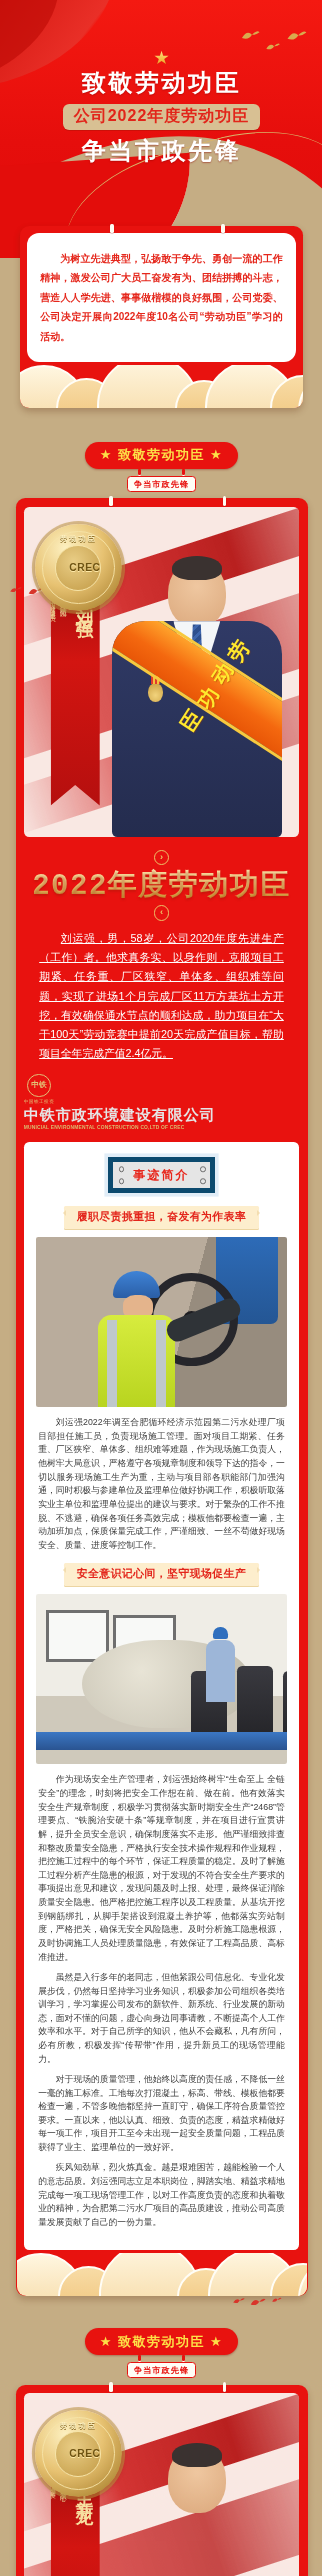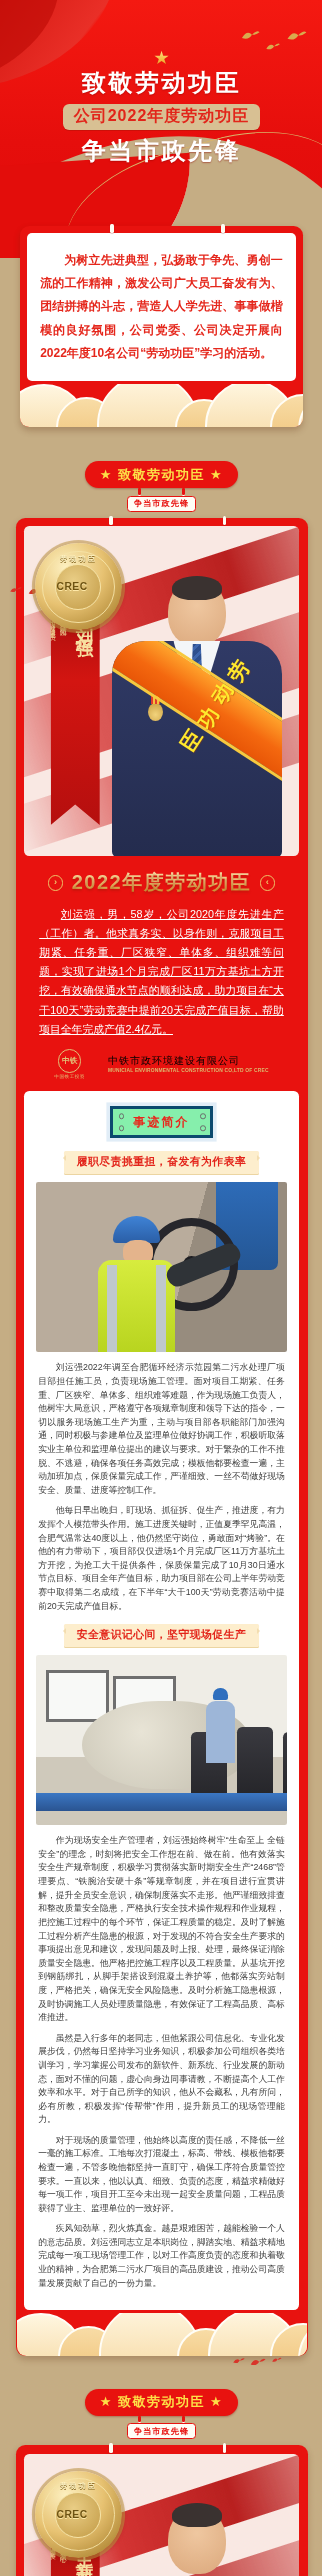--- a/index.html
+++ b/index.html
@@ -26,21 +26,21 @@
   .doves{position:absolute;z-index:2;display:flex;gap:4.1px;}
   .doves-gold{top:28px;right:15.5px;color:#d9aa4e;}
   .doves-gold svg:nth-child(2){margin-top:13.4px;}
   .doves-red-intro{left:9.3px;top:585px;color:#d8352a;position:absolute;}
   .dove{display:block;}
   
   .intro-card{position:relative;z-index:4;margin:-32px 19.6px 0;background:#e8120f;border-radius:9.3px;padding:7.2px 7.2px 0;
               box-shadow:0 3.1px 6.2px rgba(90,40,10,.25);}
   .notch{position:absolute;top:-2.1px;width:3.6px;height:9.3px;background:#fffdf4;border-radius:1.5px;box-shadow:0 0.5px 1px rgba(120,0,0,.4);}
   .notch.na{left:32%;} .notch.nb{left:71%;}
-  .intro-inner{background:#ffffff;border-radius:5px;padding:15.5px 13.4px;color:#e5271c;font-size:12px;line-height:1.95;
+  .intro-inner{background:#ffffff;border-radius:12px;padding:15.5px 13.4px;color:#e5271c;font-size:10px;line-height:1.95;
                text-align:justify;font-weight:bold;}
   .indent{text-indent:2em;margin:0;}
   .clouds{position:relative;height:43px;overflow:hidden;margin:3.1px -7.2px 0;border-radius:0 0 9.3px 9.3px;}
   .cl{position:absolute;border-radius:50%;background:linear-gradient(180deg,#fff6e0,#f3cf8e);border:2.6px solid #fffdf6;}
   .cl.deep{background:linear-gradient(180deg,#f8dca6,#eebf72);}
   
   .section-header{text-align:center;margin-top:34px;position:relative;z-index:3;}
   .pill{display:inline-block;background:#e8120f;color:#fde047;font-size:13px;font-weight:bold;letter-spacing:1.5px;
         padding:4.6px 14.4px;border-radius:515px;box-shadow:0 1px 2.1px rgba(120,10,0,.35);}
   .pill-links{height:7.2px;display:flex;justify-content:center;gap:41px;}
@@ -54,21 +54,21 @@
   .brush{position:absolute;background:linear-gradient(90deg,rgba(205,20,20,.0),rgba(205,20,20,.85) 30%,rgba(178,10,10,.9) 60%,rgba(205,20,20,.15));
          filter:blur(0.5px);transform:rotate(-18deg);}
   .brush.a{left:-31px;top:36px;width:402px;height:46px;}
   .brush.b{left:-62px;top:129px;width:422px;height:72px;opacity:.8;}
   .brush.c{left:-20.6px;top:222px;width:392px;height:46px;opacity:.65;}
   .medal{position:absolute;left:11.3px;top:17.5px;width:87px;height:87px;z-index:6;border-radius:50%;
          background:radial-gradient(circle at 35% 28%,#fdf0c0,#e7c272 45%,#b9913f 78%,#8f6a24);
          box-shadow:0 0 0 3.1px rgba(185,145,63,.55),0 2.1px 5.2px rgba(90,30,0,.45);display:flex;align-items:center;justify-content:center;}
   .medal::before{content:"";position:absolute;inset:7.2px;border-radius:50%;border:1.5px solid #f6e4a8;opacity:.9;}
   .medal-arc{position:absolute;top:10.3px;left:0;right:0;text-align:center;color:#fdf2c4;font-size:7.2px;font-weight:bold;letter-spacing:2.1px;text-shadow:0 0.5px 0.5px #7a5a14;}
-  .medal-core{width:44px;height:44px;border-radius:50%;border:1.5px solid #f6e4a8;display:flex;align-items:center;justify-content:flex-start;
+  .medal-core{width:44px;height:44px;border-radius:50%;border:1.5px solid #f6e4a8;display:flex;align-items:center;justify-content:flex-end;
               background:radial-gradient(circle at 40% 35%,#e9cd85,#c29a45);}
   .medal-core span{color:#6e5312;font-size:10.3px;font-weight:bold;letter-spacing:0.5px;text-shadow:0 0.5px 0 #ffe9a8;}
   .ribbon{position:absolute;left:27px;top:77px;width:49px;height:222px;z-index:5;
           background:linear-gradient(180deg,#a80d0d,#d31511 35%,#b50f0e);
           clip-path:polygon(0 0,100% 0,100% 100%,50% calc(100% - 20.6px),0 100%);box-shadow:0 2.1px 4.1px rgba(90,0,0,.4);}
   .ribbon-cols{position:absolute;top:9.3px;right:3.1px;writing-mode:vertical-rl;text-orientation:upright;height:185px;color:#f3d492;}
   .ribbon-name{display:block;font-family:"Liberation Serif","DejaVu Serif",serif;font-size:17.5px;font-weight:bold;letter-spacing:7.2px;margin-left:5.2px;color:#f7dfa0;}
   .ribbon-org{display:block;font-size:6.7px;letter-spacing:1.5px;margin-left:3.1px;line-height:1.2;color:#eccf91;}
   .portrait{position:absolute;right:17.5px;bottom:0;width:170px;height:278px;z-index:4;}
   .p-head{width:58px;height:68px;margin:0 auto;background:radial-gradient(circle at 50% 40%,#efc7a0,#dba87c);border-radius:52% 52% 46% 46%;position:relative;}
@@ -80,36 +80,36 @@
   .p-minimedal::before{content:"";position:absolute;top:-8.2px;left:3.6px;width:8.2px;height:9.3px;background:repeating-linear-gradient(90deg,#e03b2d 0 2.1px,#f6c13c 2.1px 4.1px);}
   .sash{position:absolute;top:29px;left:-30px;width:237px;height:47px;transform:rotate(33deg);z-index:5;
         background:linear-gradient(180deg,#ffa32b,#f4680f 55%,#e85607);border-top:3.1px solid #f7c93e;border-bottom:3.1px solid #f7c93e;
         display:flex;align-items:center;justify-content:center;}
   .sash-text{writing-mode:vertical-rl;text-orientation:upright;transform:rotate(-90deg);font-size:20.6px;font-weight:bold;color:#ffe92e;
              letter-spacing:17.5px;text-shadow:0 1px 1px rgba(160,60,0,.55);height:20.6px;}
   
   .award-row{text-align:center;margin:13.4px 0 4.1px;position:relative;z-index:3;}
   .orn{display:inline-block;width:13.4px;height:13.4px;line-height:12.4px;border:1px solid #eec267;border-radius:50%;color:#eec267;
        font-size:9.3px;font-weight:bold;vertical-align:middle;margin:0 6.2px;}
-  .award-title{display:inline-block;vertical-align:middle;font-size:20px;font-weight:bold;letter-spacing:1.5px;
+  .award-title{display:inline-block;vertical-align:middle;font-size:29px;font-weight:bold;letter-spacing:1.5px;
                background:linear-gradient(180deg,#fdeab7,#f0c172 48%,#cf9534 85%);-webkit-background-clip:text;background-clip:text;color:transparent;
-               text-shadow:0 1.5px 2.1px rgba(120,30,0,.25);}
+               text-shadow:0 1.5px 2.1px rgba(120,30,0,.25);font-family:Liberation Mono, monospace;}
   .summary{color:#ffffff;font-size:10.8px;line-height:1.78;text-align:justify;padding:4.1px 15.5px 0;margin:0;text-indent:2em;text-decoration:underline;}
-  .company-row{display:flex;align-items:center;justify-content:center;gap:23px;padding:10.3px 0 11.3px;}
+  .company-row{display:flex;align-items:flex-start;justify-content:center;gap:3px;padding:10.3px 0 11.3px;flex-direction:column;}
   .company-emblem{text-align:center;color:#e2c177;}
   .emblem-circle{width:21.6px;height:21.6px;border:1px solid #e2c177;border-radius:50%;display:flex;align-items:center;justify-content:center;
                  font-size:7.7px;font-weight:bold;margin:0 auto;}
   .emblem-caption{font-size:4.6px;letter-spacing:0.5px;margin-top:1.5px;}
   .company-names{text-align:left;}
-  .company-cn{font-size:10px;font-weight:normal;color:#000000;letter-spacing:1px;line-height:1.1;}
+  .company-cn{font-size:15px;font-weight:bold;color:#e5e5e5;letter-spacing:1px;line-height:1.1;}
   .company-en{font-size:4.9px;color:#dcb96f;letter-spacing:0.2px;margin-top:2.1px;font-weight:bold;}
   
   .content-panel{background:#ffffff;border-radius:5.2px;padding:14.4px 12.4px 13.4px;position:relative;z-index:2;}
   .profile-box-wrap{text-align:center;margin:1px 0 12.4px;}
-  .profile-box{display:inline-block;position:relative;border:3px solid #0c4a6e;background:#86efac;padding:4.6px 20.6px;
+  .profile-box{display:inline-block;position:relative;border:5px solid #0c4a6e;background:#e5e5e5;padding:4.6px 20.6px;
                box-shadow:0 0 0 3.6px rgba(188,214,238,.45);}
   .profile-box-label{font-size:12px;font-weight:bold;color:#e8271c;letter-spacing:2.1px;}
   .sprockets{position:absolute;top:50%;transform:translateY(-50%);width:4.1px;height:17.5px;display:flex;flex-direction:column;justify-content:space-between;}
   .sprockets.sl{left:6.2px;} .sprockets.sr{right:6.2px;}
   .sprockets i{width:3.6px;height:3.6px;border:0.8px solid #6b6b6b;border-radius:50%;display:block;}
   .hl-wrap{text-align:center;margin:10.3px 0 8.2px;}
   .hl-bar{display:inline-block;background:#fdeecd;color:#e3251b;font-size:10.8px;font-weight:bold;letter-spacing:0.5px;
           padding:4.6px 12.4px;border-radius:1.5px;position:relative;box-shadow:0 1px 0 #ecd5a2;}
   .hl-bar::before,.hl-bar::after{content:"";position:absolute;top:4.1px;border:3.1px solid transparent;}
   .hl-bar::before{left:-4.6px;border-right-color:#f3ddb0;}
@@ -275,21 +275,20 @@
       <div class="hl-wrap"><span class="hl-bar">履职尽责挑重担，奋发有为作表率</span></div>
       <div class="photo ph1">
         <div class="flange"></div>
           <div class="wheel"></div>
           <div class="helmet"></div>
           <div class="face"></div>
           <div class="vest"></div>
           <div class="arm"></div>
       </div>
       <p class="para">刘运强2022年调至合肥循环经济示范园第二污水处理厂项目部担任施工员，负责现场施工管理。面对项目工期紧、任务重、厂区狭窄、单体多、组织难等难题，作为现场施工负责人，他树牢大局意识，严格遵守各项规章制度和领导下达的指令，一切以服务现场施工生产为重，主动与项目部各职能部门加强沟通，同时积极与参建单位及监理单位做好协调工作，积极听取落实业主单位和监理单位提出的建议与要求。对于繁杂的工作不推脱、不逃避，确保各项任务高效完成；模板他都要检查一遍，主动加班加点，保质保量完成工作，严谨细致、一丝不苟做好现场安全、质量、进度等控制工作。</p>
-      <p class="para">他每日早出晚归，盯现场、抓征拆、促生产，推进度，有力发挥个人模范带头作用。施工进度关键时，正值夏季罕见高温，合肥气温常达40度以上，他仍然坚守岗位，勇敢面对“烤验”。在他的有力带动下，项目部仅仅进场1个月完成厂区11万方基坑土方开挖，为抢工大干提供条件，保质保量完成了10月30日通水节点目标、项目全年产值目标，助力项目部在公司上半年劳动竞赛中取得第二名成绩，在下半年“大干100天”劳动竞赛活动中提前20天完成产值目标。</p>
 
       <div class="hl-wrap"><span class="hl-bar">安全意识记心间，坚守现场促生产</span></div>
       <div class="photo ph2">
         <div class="win w1"></div>
           <div class="win w2"></div>
           <div class="tank"></div>
         <div class="pump p1"></div>
           <div class="pump p2"></div>
           <div class="pump p3"></div>
         <div class="pipe"></div>

